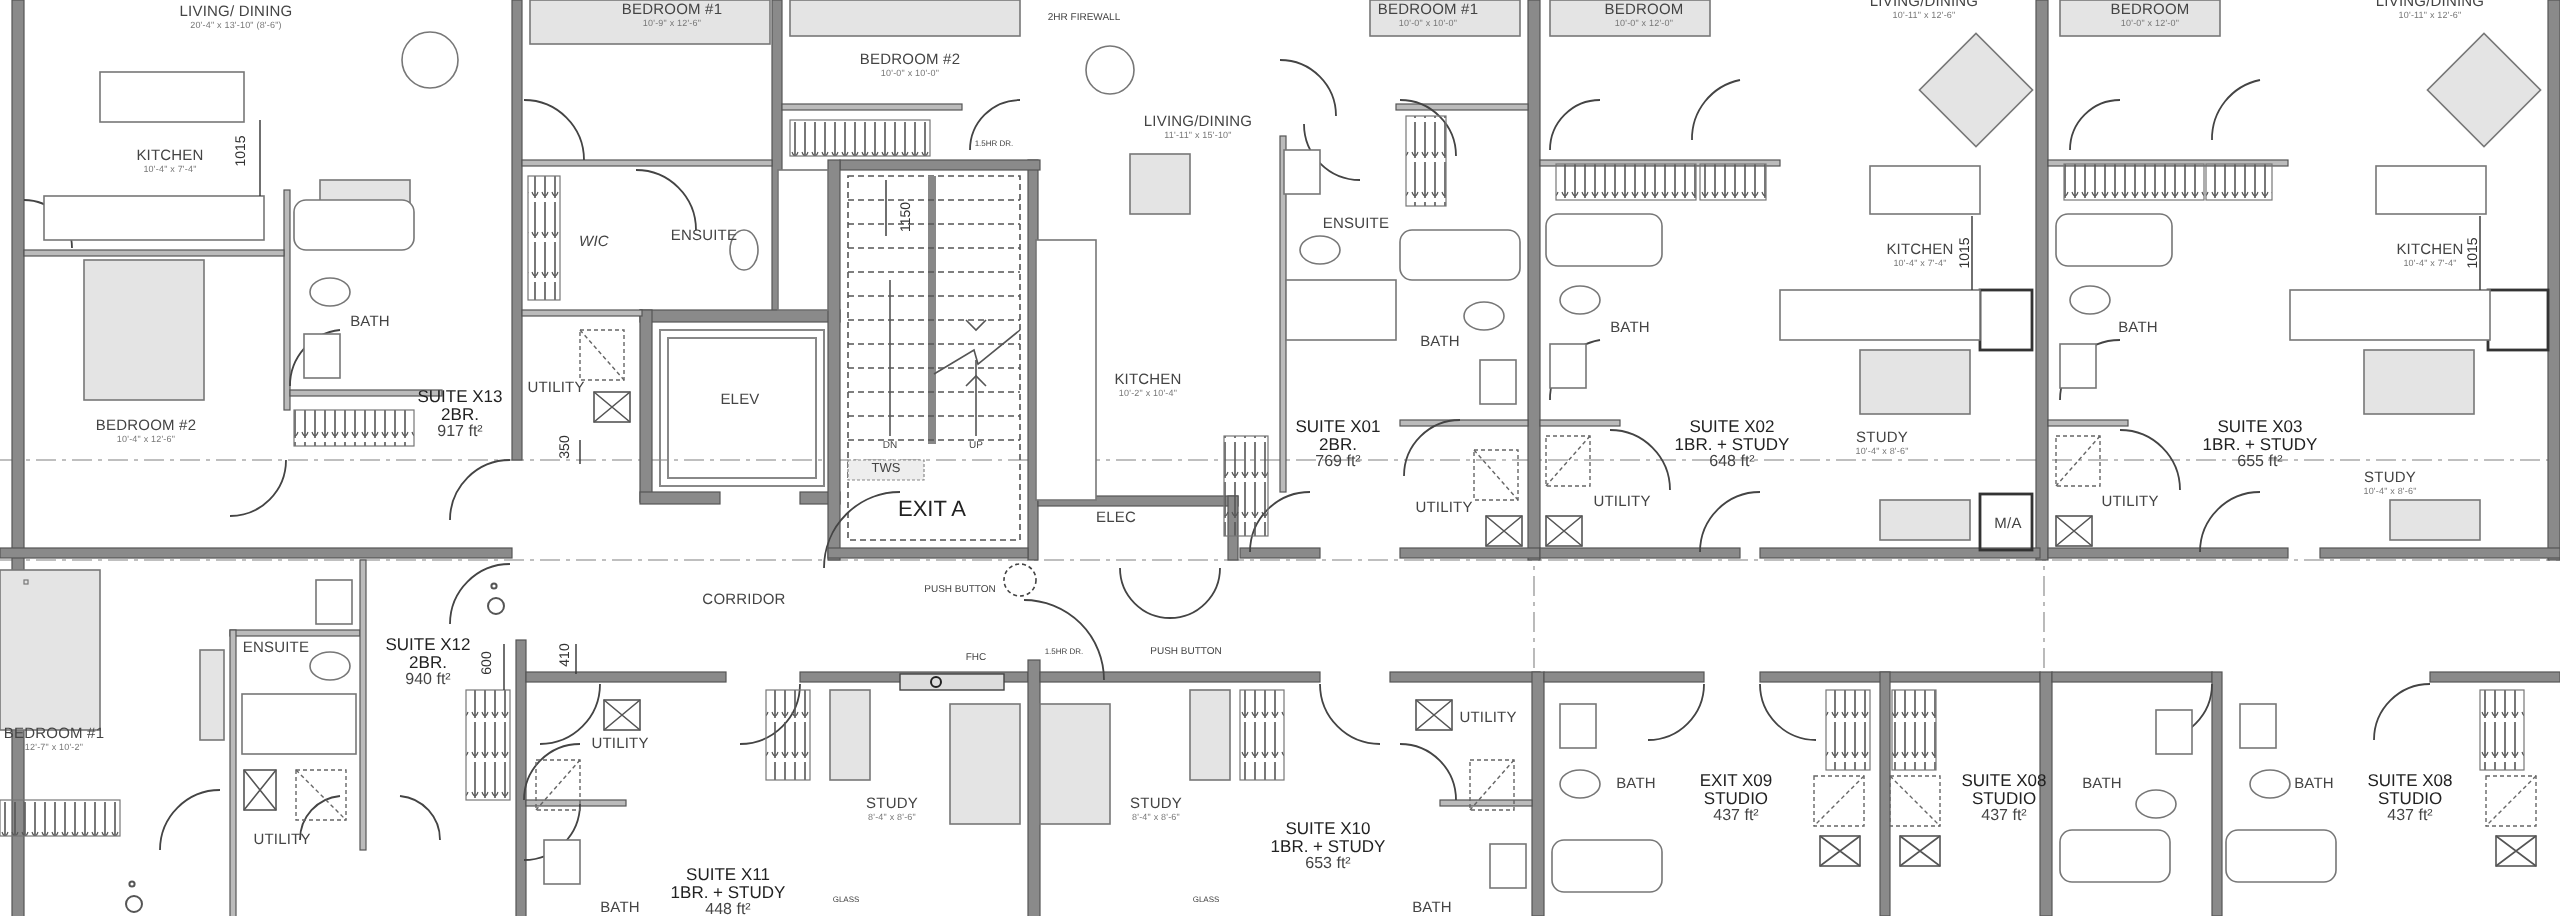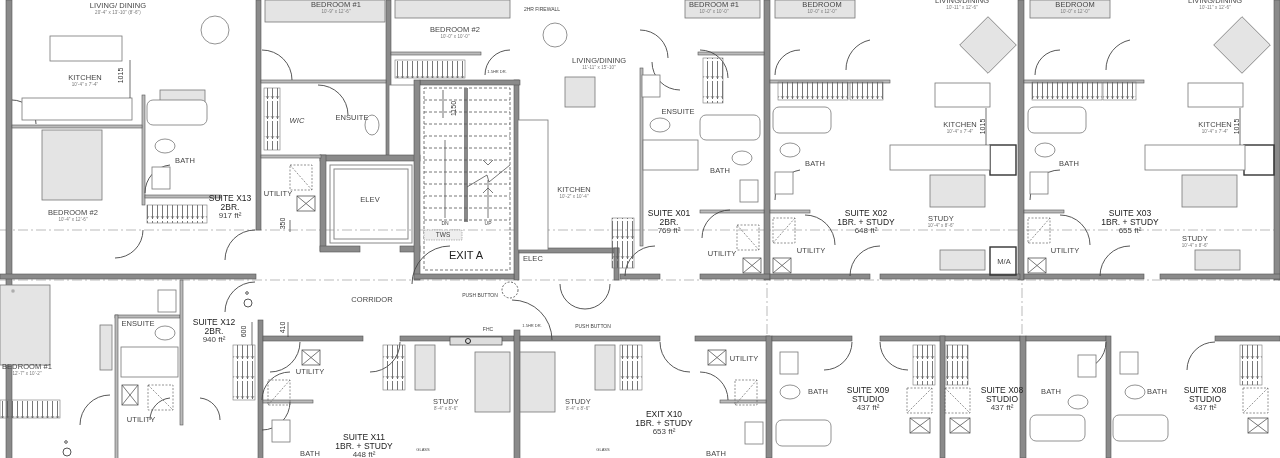--- a/index.html
+++ b/index.html
@@ -360,26 +360,26 @@
   <span>SUITE X03</span><br>
   <span>1BR. + STUDY</span>
   <span class="area">655 ft²</span>
 </div>
 <div class="lbl suite" style="left:364px;top:433px;">
   <span>SUITE X11</span><br>
   <span>1BR. + STUDY</span>
   <span class="area">448 ft²</span>
 </div>
 <div class="lbl suite" style="left:664px;top:410px;">
-  <span>EXIT X10</span><br>
+  <span>SUITE X10</span><br>
   <span>1BR. + STUDY</span>
   <span class="area">653 ft²</span>
 </div>
 <div class="lbl suite" style="left:868px;top:386px;">
-  <span>SUITE X09</span><br>
+  <span>EXIT X09</span><br>
   <span>STUDIO</span>
   <span class="area">437 ft²</span>
 </div>
 <div class="lbl suite" style="left:1002px;top:386px;">
   <span>SUITE X08</span><br>
   <span>STUDIO</span>
   <span class="area">437 ft²</span>
 </div>
 <div class="lbl suite" style="left:1205px;top:386px;">
   <span>SUITE X08</span><br>
@@ -424,21 +424,21 @@
 <div class="lbl room" style="left:310px;top:450px;"><span>BATH</span></div>
 <div class="lbl room" style="left:578px;top:398px;"><span>STUDY</span><span class="dim">8'-4" x 8'-6"</span></div>
 <div class="lbl room" style="left:744px;top:355px;"><span>UTILITY</span></div>
 <div class="lbl room" style="left:716px;top:450px;"><span>BATH</span></div>
 <div class="lbl room" style="left:818px;top:388px;"><span>BATH</span></div>
 <div class="lbl room" style="left:1051px;top:388px;"><span>BATH</span></div>
 <div class="lbl room" style="left:1157px;top:388px;"><span>BATH</span></div>
 
 <div class="lbl big" style="left:466px;top:250px;">EXIT A</div>
 <div class="lbl room" style="left:372px;top:296px;">CORRIDOR</div>
-<div class="lbl room" style="left:533px;top:255px;">ELEC</div>
+<div class="lbl room" style="left:558px;top:255px;">ELEC</div>
 <div class="lbl tiny" style="left:445px;top:221px;">DN</div>
 <div class="lbl tiny" style="left:488px;top:221px;">UP</div>
 <div class="lbl tiny" style="left:443px;top:232px;font-size:6.5px;">TWS</div>
 <div class="lbl tiny" style="left:488px;top:327px;">FHC</div>
 <div class="lbl tiny" style="left:480px;top:293px;">PUSH BUTTON</div>
 <div class="lbl tiny" style="left:593px;top:324px;">PUSH BUTTON</div>
 <div class="lbl tiny" style="left:542px;top:7px;">2HR FIREWALL</div>
 <div class="lbl tiny" style="left:497px;top:70px;font-size:4px;">1.5HR DR.</div>
 <div class="lbl tiny" style="left:532px;top:324px;font-size:4px;">1.5HR DR.</div>
 <div class="lbl tiny" style="left:423px;top:448px;font-size:4px;">GLASS</div>

